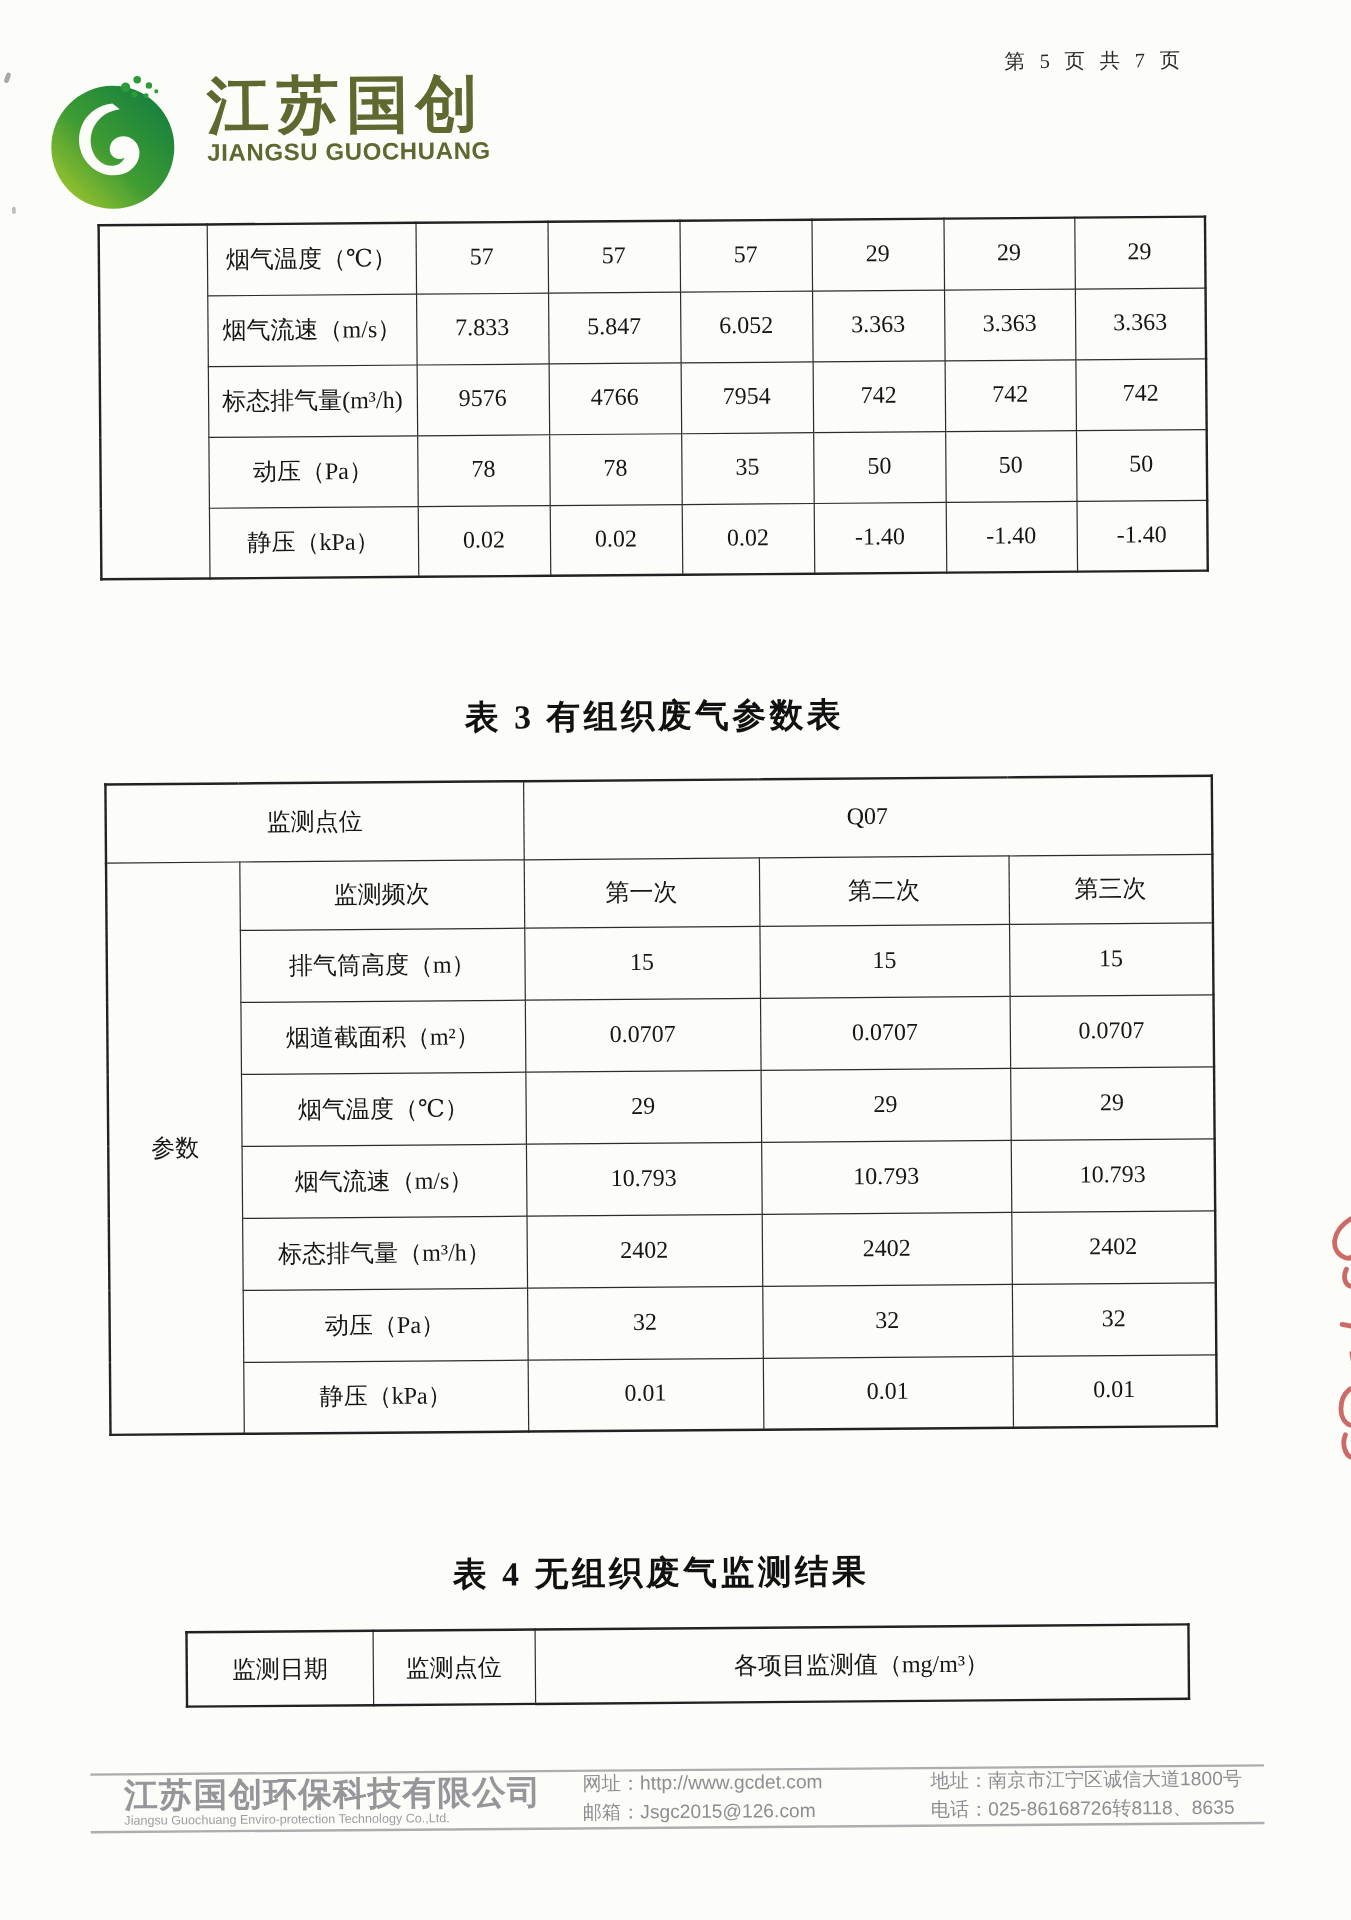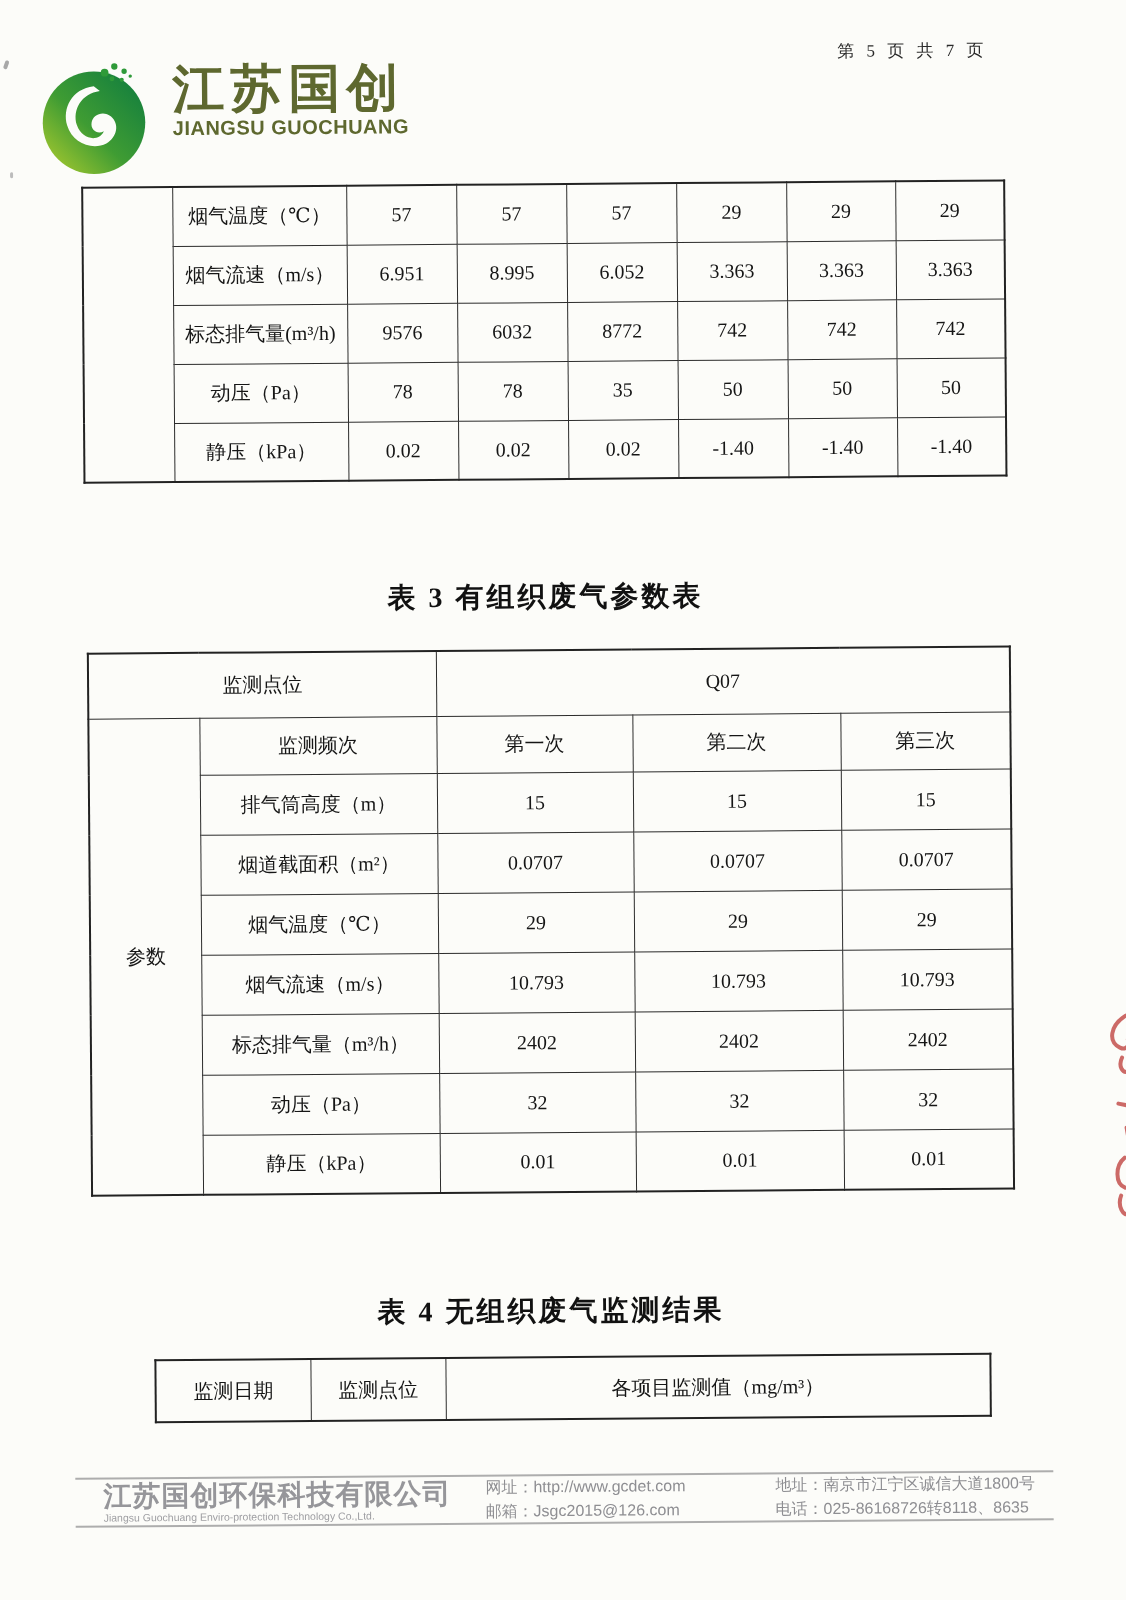--- a/index.html
+++ b/index.html
@@ -129,32 +129,32 @@
         <td>烟气温度（℃）</td>
         <td>57</td>
         <td>57</td>
         <td>57</td>
         <td>29</td>
         <td>29</td>
         <td>29</td>
       </tr>
       <tr>
         <td>烟气流速（m/s）</td>
-        <td>6.951</td>
-        <td>8.995</td>
+        <td>7.833</td>
+        <td>5.847</td>
         <td>6.052</td>
         <td>3.363</td>
         <td>3.363</td>
         <td>3.363</td>
       </tr>
       <tr>
         <td>标态排气量(m³/h)</td>
         <td>9576</td>
-        <td>6032</td>
-        <td>8772</td>
+        <td>4766</td>
+        <td>7954</td>
         <td>742</td>
         <td>742</td>
         <td>742</td>
       </tr>
       <tr>
         <td>动压（Pa）</td>
         <td>78</td>
         <td>78</td>
         <td>35</td>
         <td>50</td>

